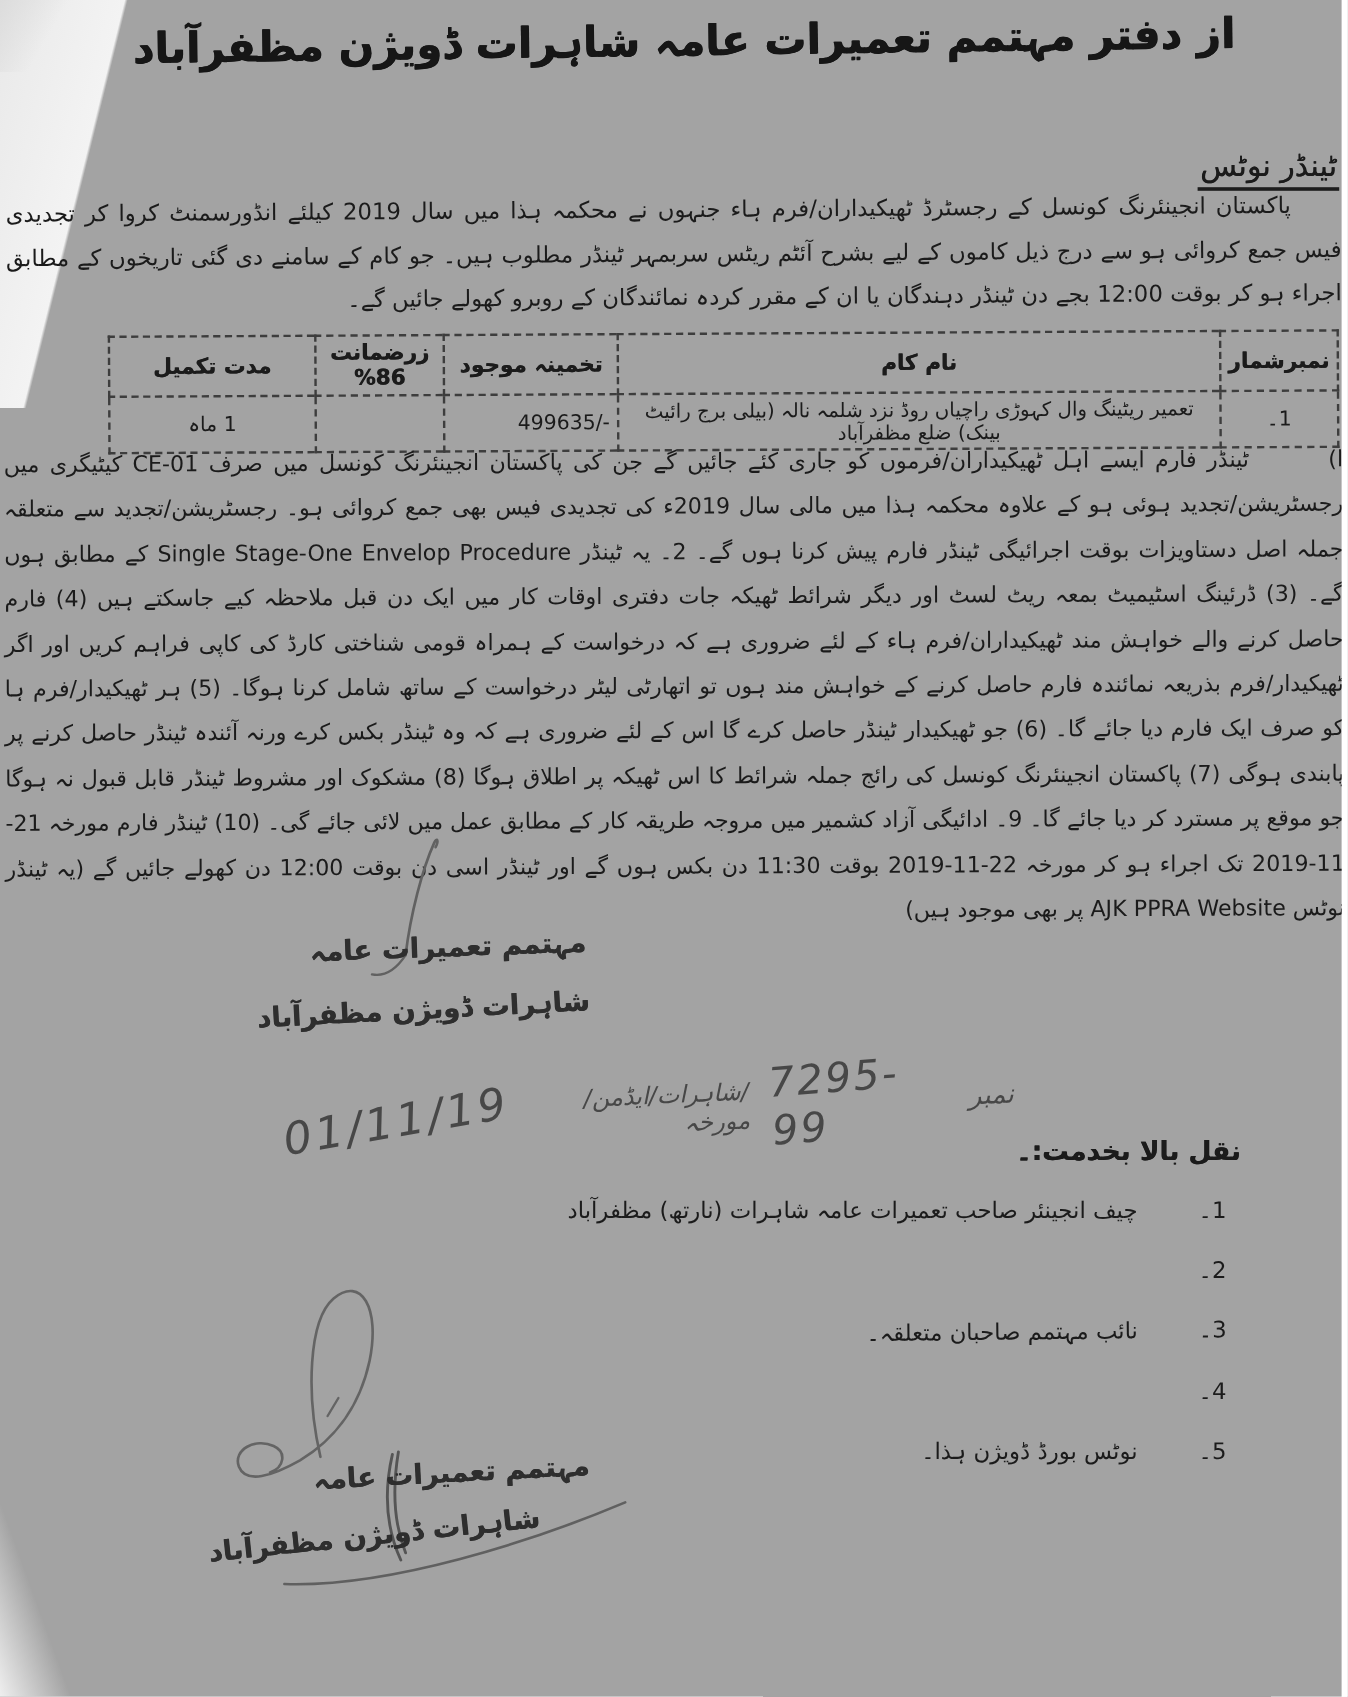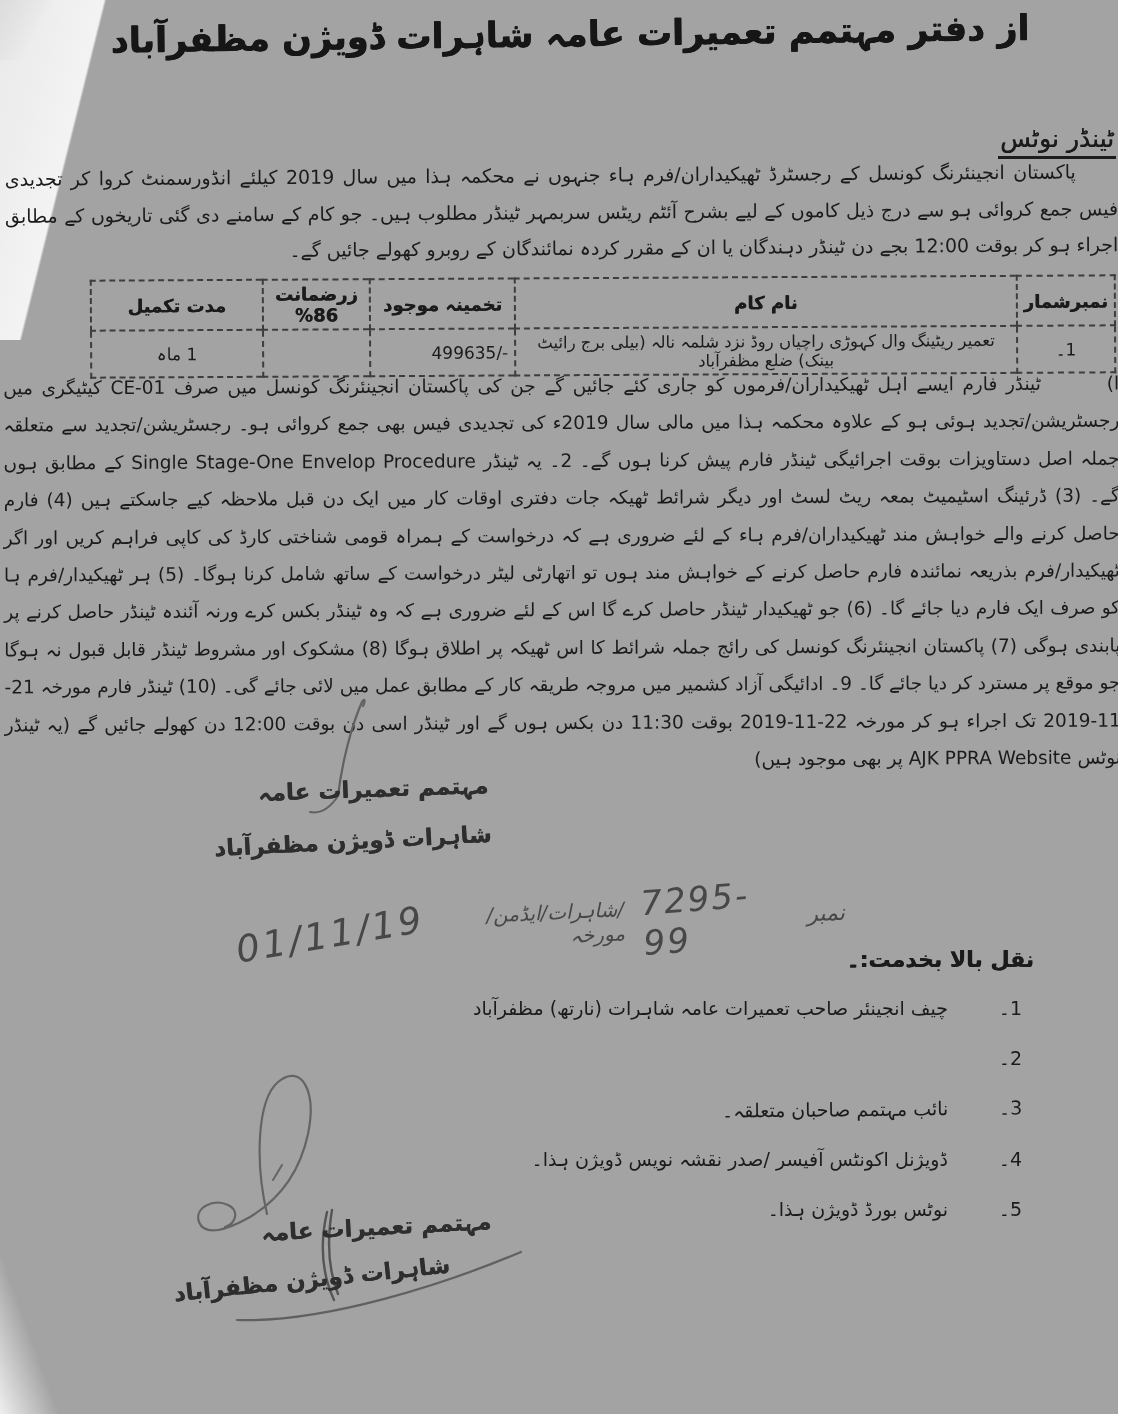--- a/index.html
+++ b/index.html
@@ -187,21 +187,20 @@
   </div>
   <div class="dist-item dist-2">
     <span class="dnum">2۔</span>
   </div>
   <div class="dist-item dist-3">
     <span class="dnum">3۔</span>
     <span>نائب مہتمم صاحبان متعلقہ۔</span>
   </div>
   <div class="dist-item dist-4">
     <span class="dnum">4۔</span>
-    <span>ڈویژنل اکونٹس آفیسر /صدر نقشہ نویس ڈویژن ہذا۔</span>
   </div>
   <div class="dist-item dist-5">
     <span class="dnum">5۔</span>
     <span>نوٹس بورڈ ڈویژن ہذا۔</span>
   </div>
 
   <div class="sig-block sig-bottom">
     <svg class="sig-svg" width="440" height="305" viewBox="0 0 440 305">
       <path d="M152,152 C140,100 142,38 163,20 C186,1 202,28 193,72 C184,114 160,140 135,155 C112,168 90,175 84,160 C79,146 98,136 113,143 C124,148 122,161 110,165" stroke="#646464" stroke-width="2.2" fill="none" stroke-linecap="round"></path>
       <path d="M158,118 l9,-15" stroke="#646464" stroke-width="2" fill="none" stroke-linecap="round"></path>

